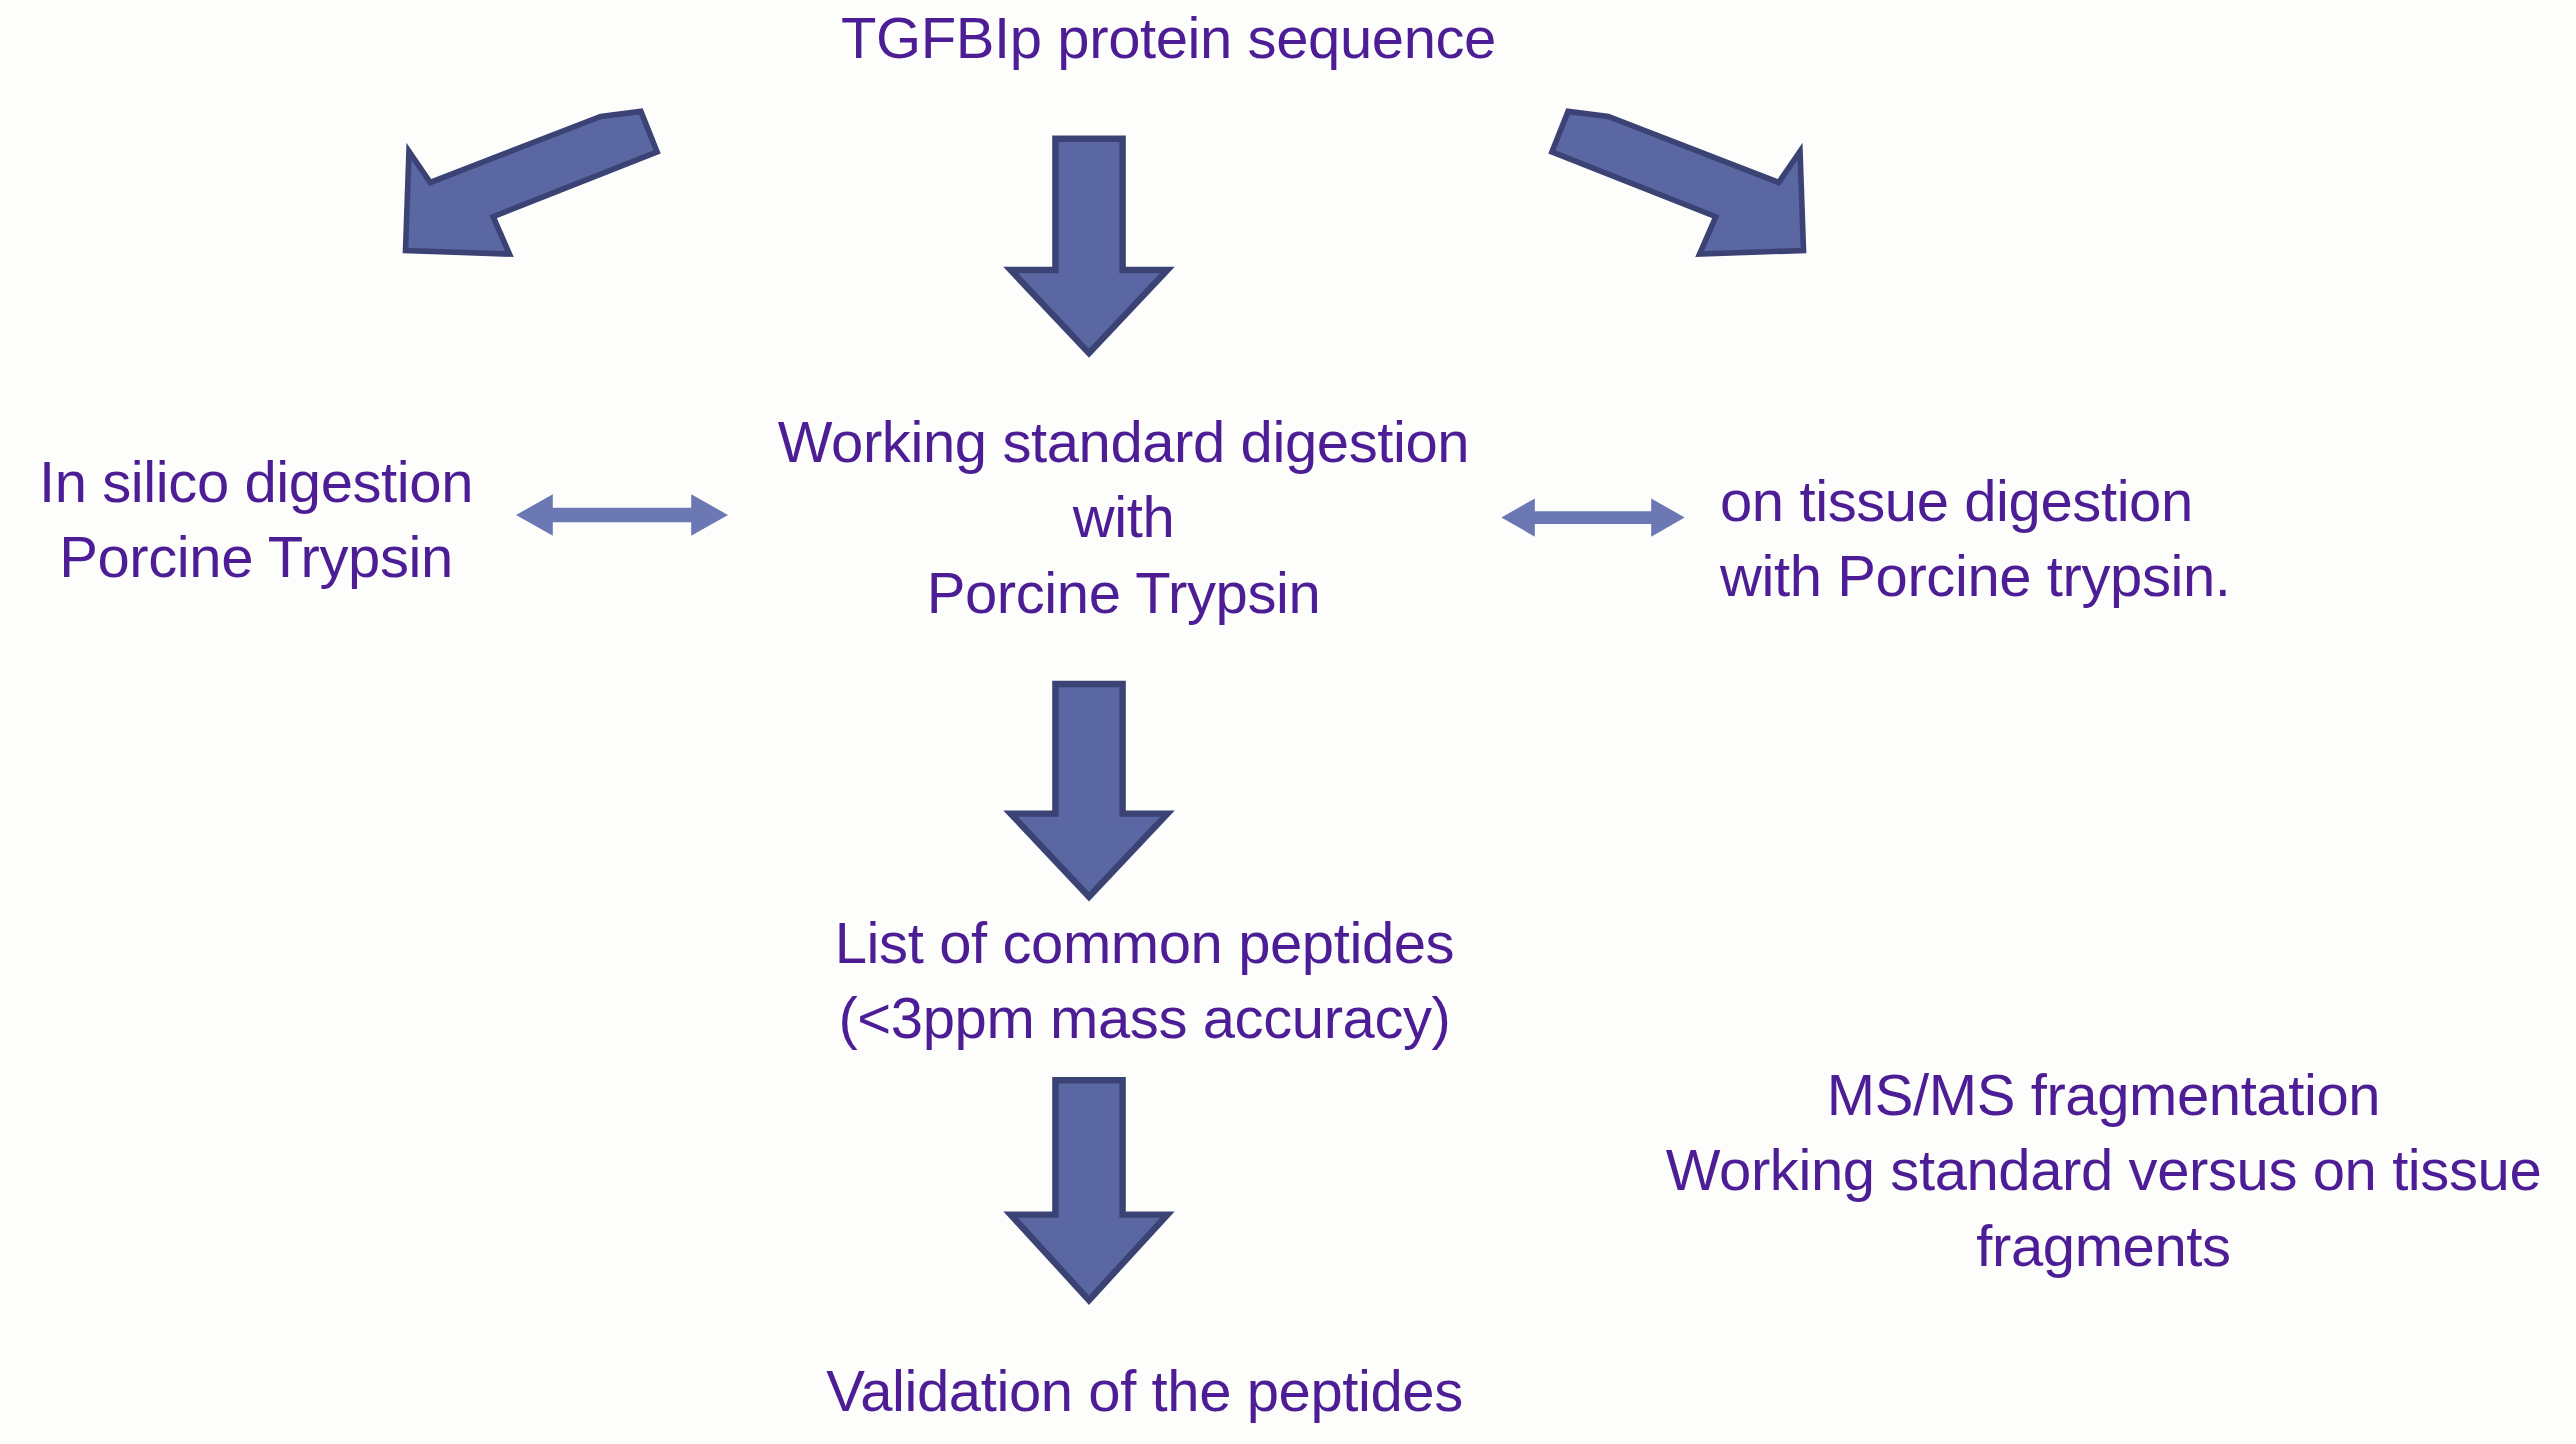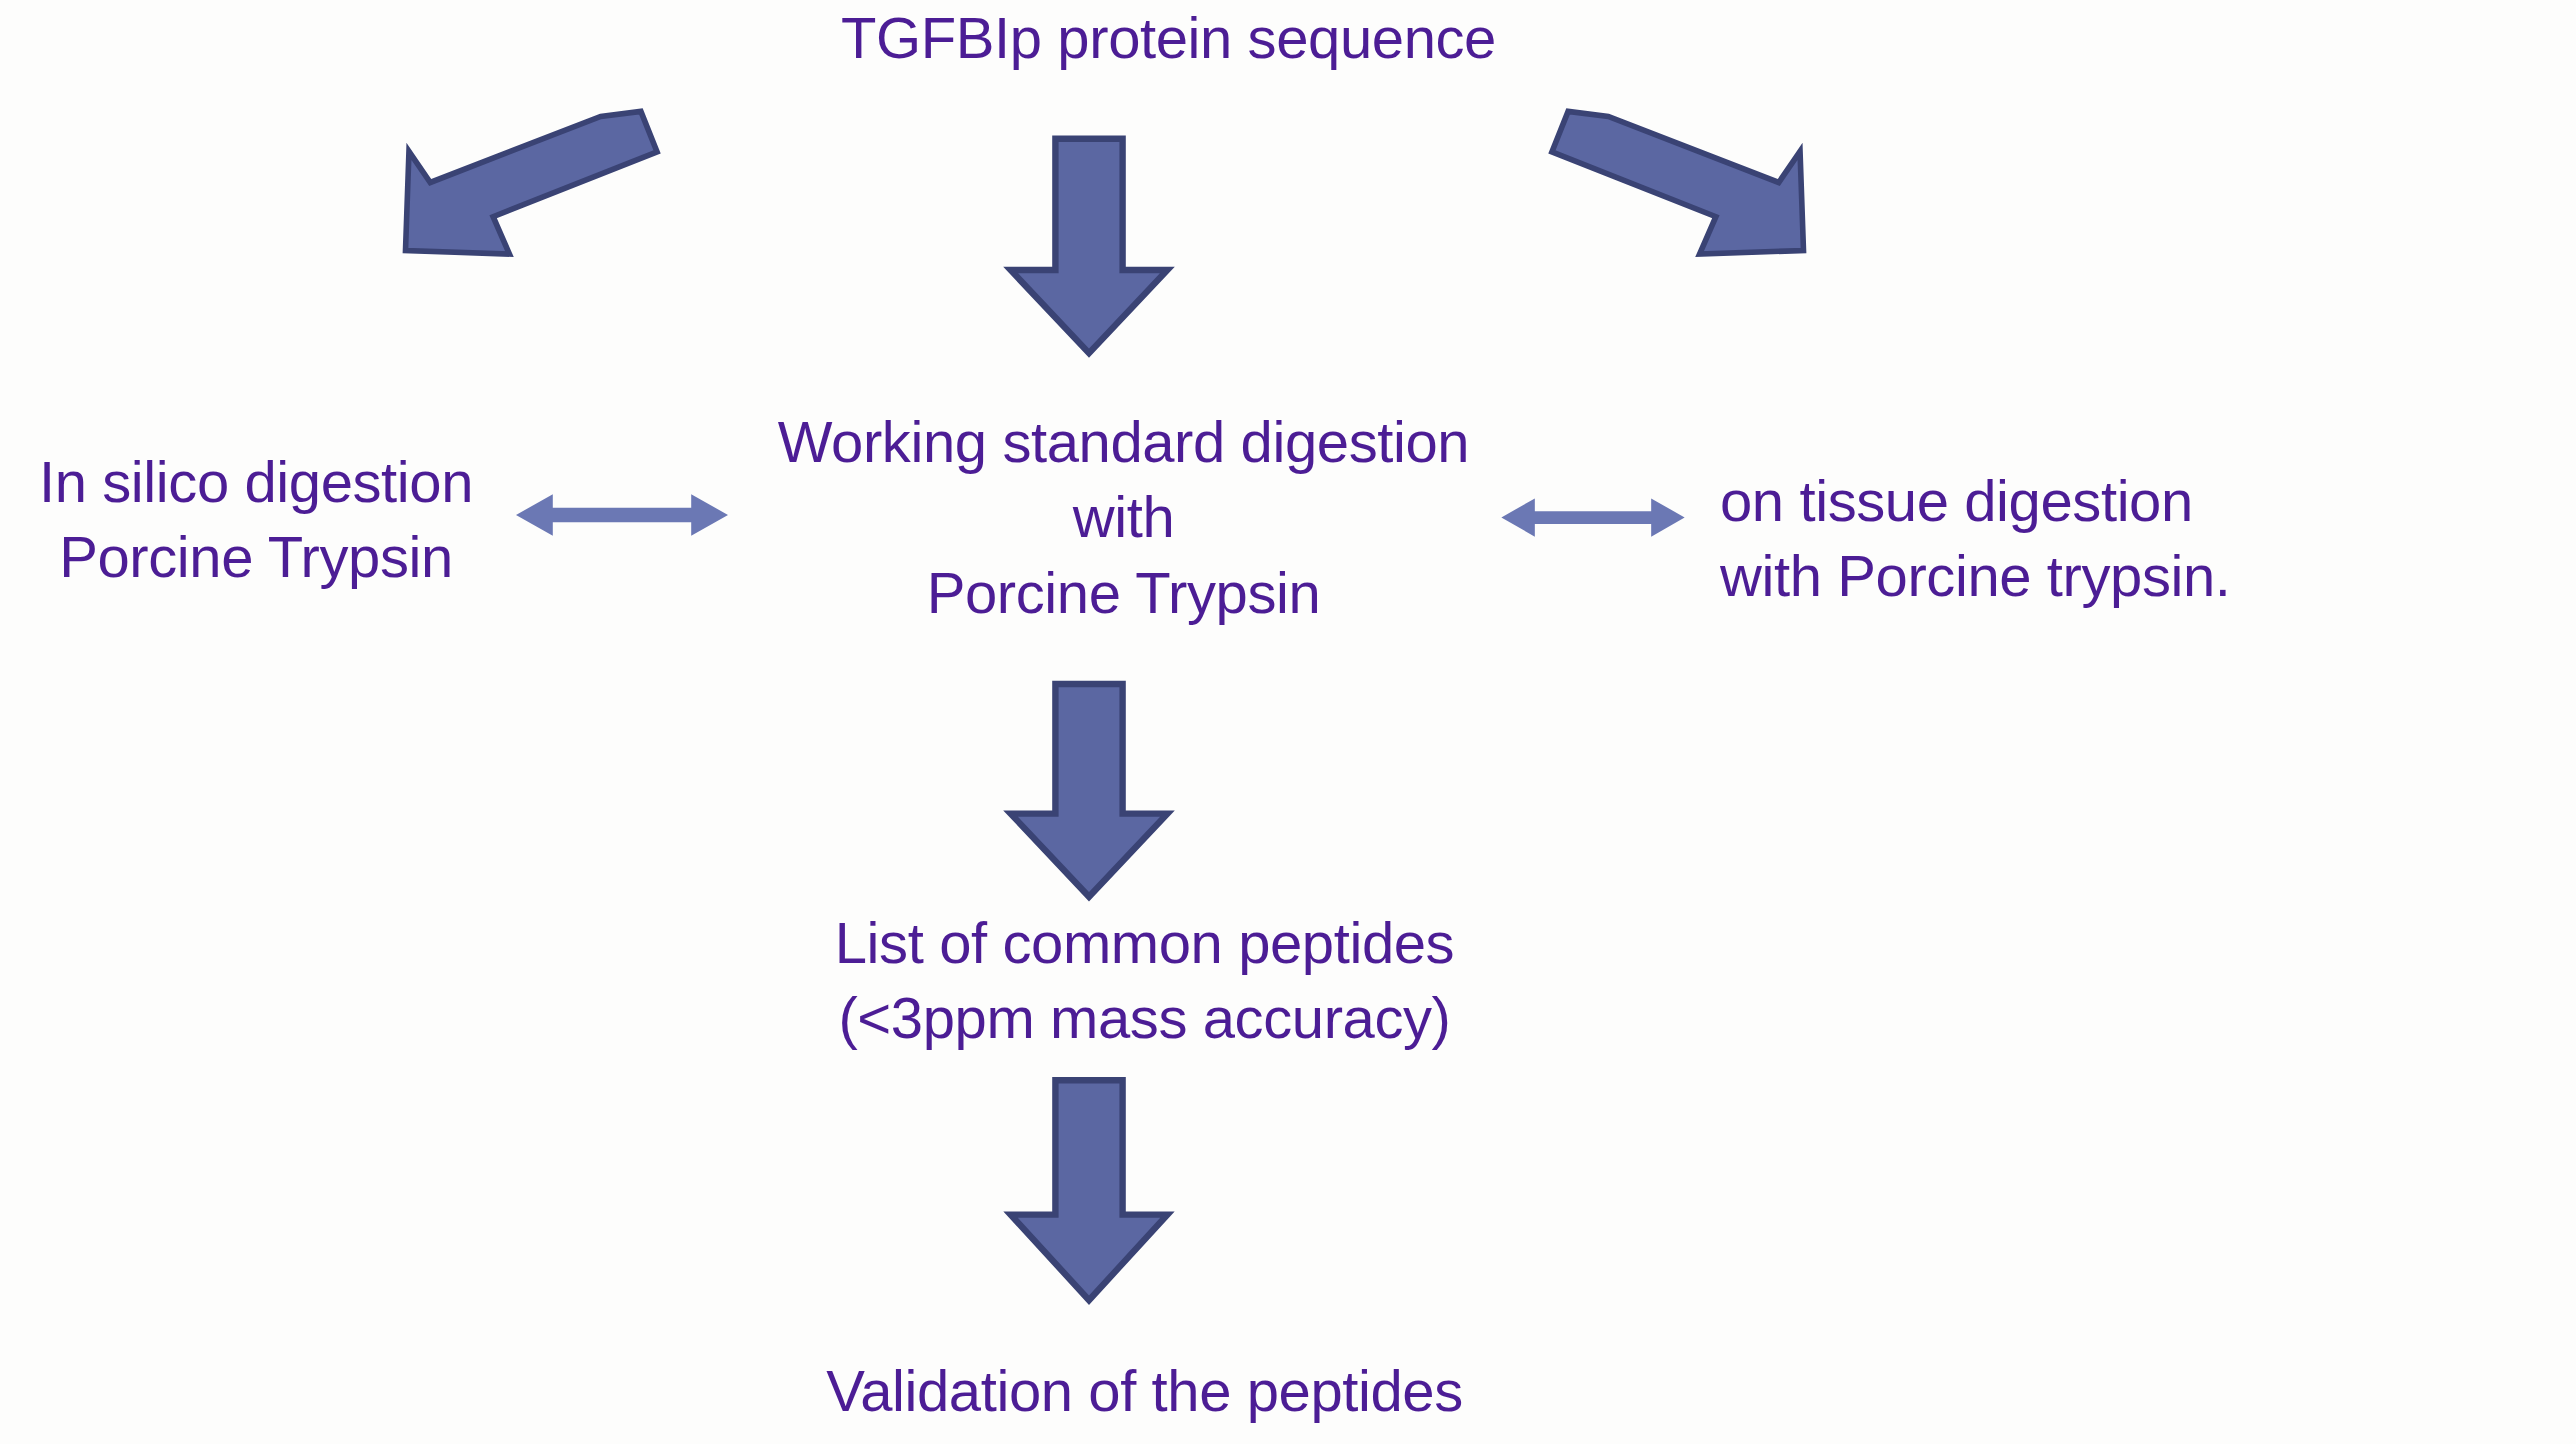--- a/index.html
+++ b/index.html
@@ -77,17 +77,20 @@
   </svg>
 
 
   <div class="node center" style="left:704px; top:905px; width:881px;">List of common peptides
 (&lt;3ppm mass accuracy)</div>
 
   <svg class="arrow-svg" style="left:1005px; top:1077px;" width="168" height="228" viewBox="0 0 210 285">
     <polygon points="63,4 147,4 147,172 203,172 105,279 7,172 63,172" fill="#5b67a2" stroke="#3a4374" stroke-width="8" stroke-linejoin="miter"></polygon>
   </svg>
 
+  <div class="node center" style="left:1633px; top:1057px; width:941px;">MS/MS fragmentation
+Working standard versus on tissue
+fragments</div>
 
   <div class="node center" style="left:704px; top:1353px; width:881px;">Validation of the peptides</div>
 
 </div>
 
 
 </body></html>

